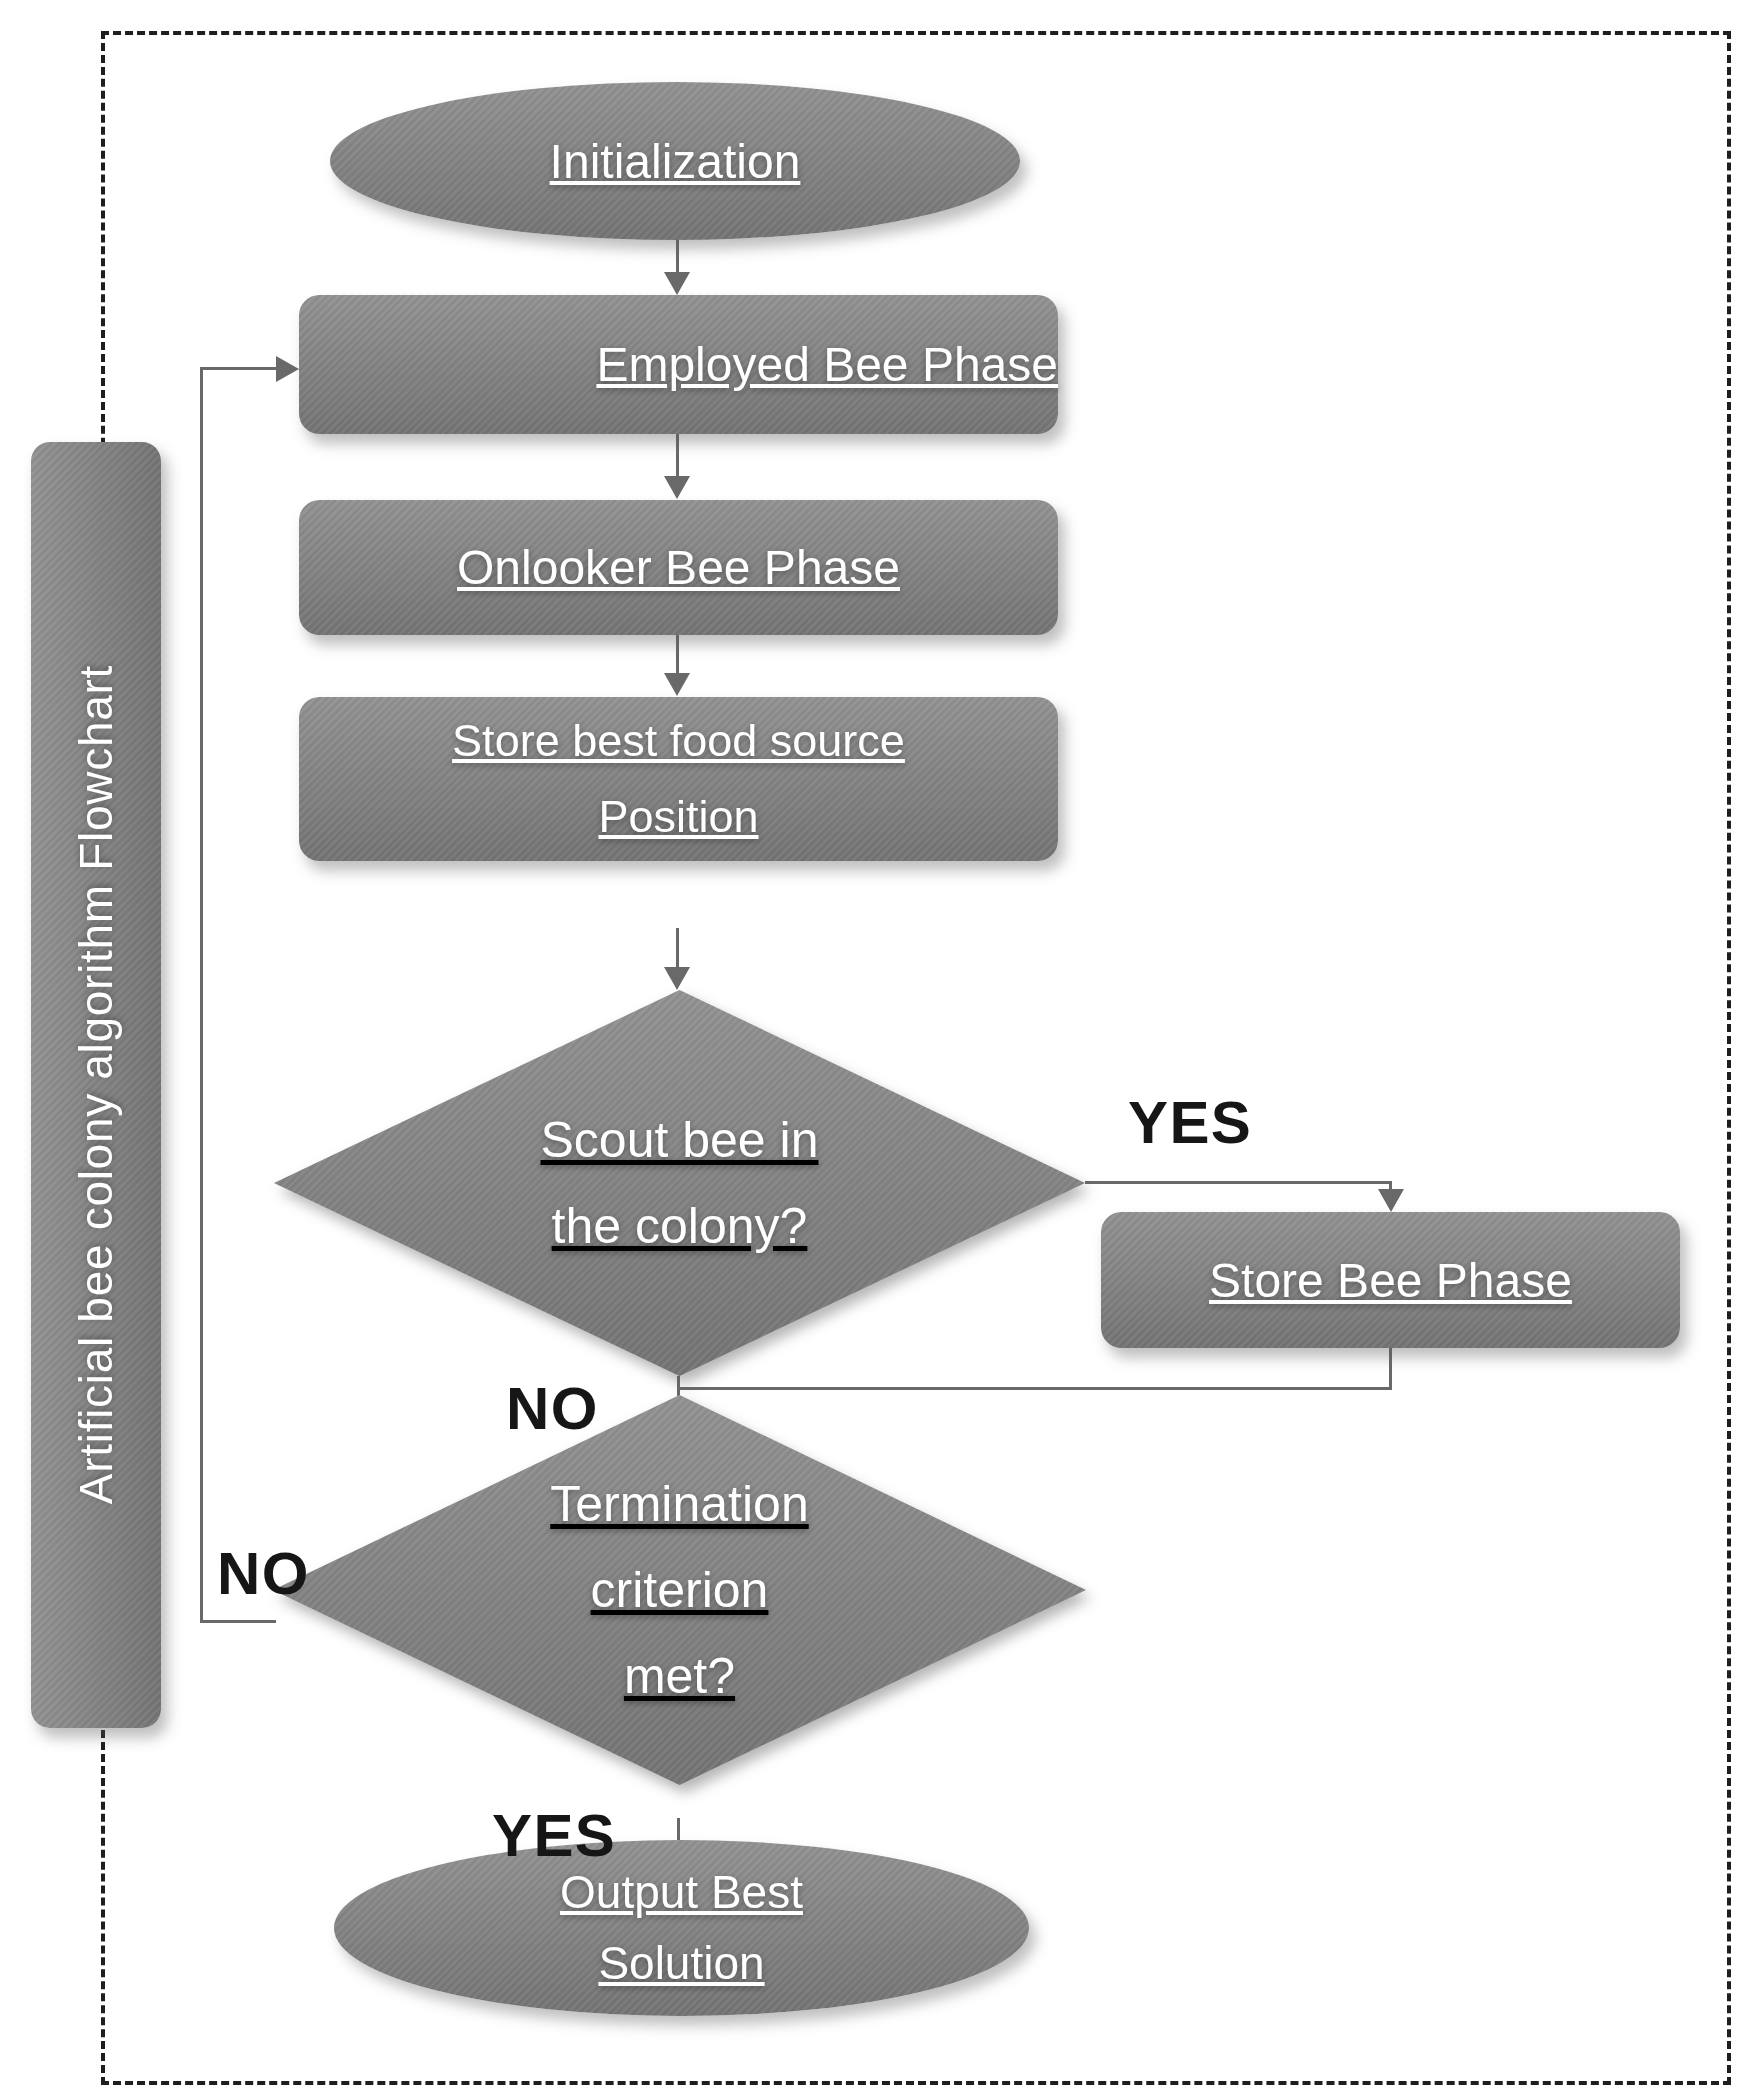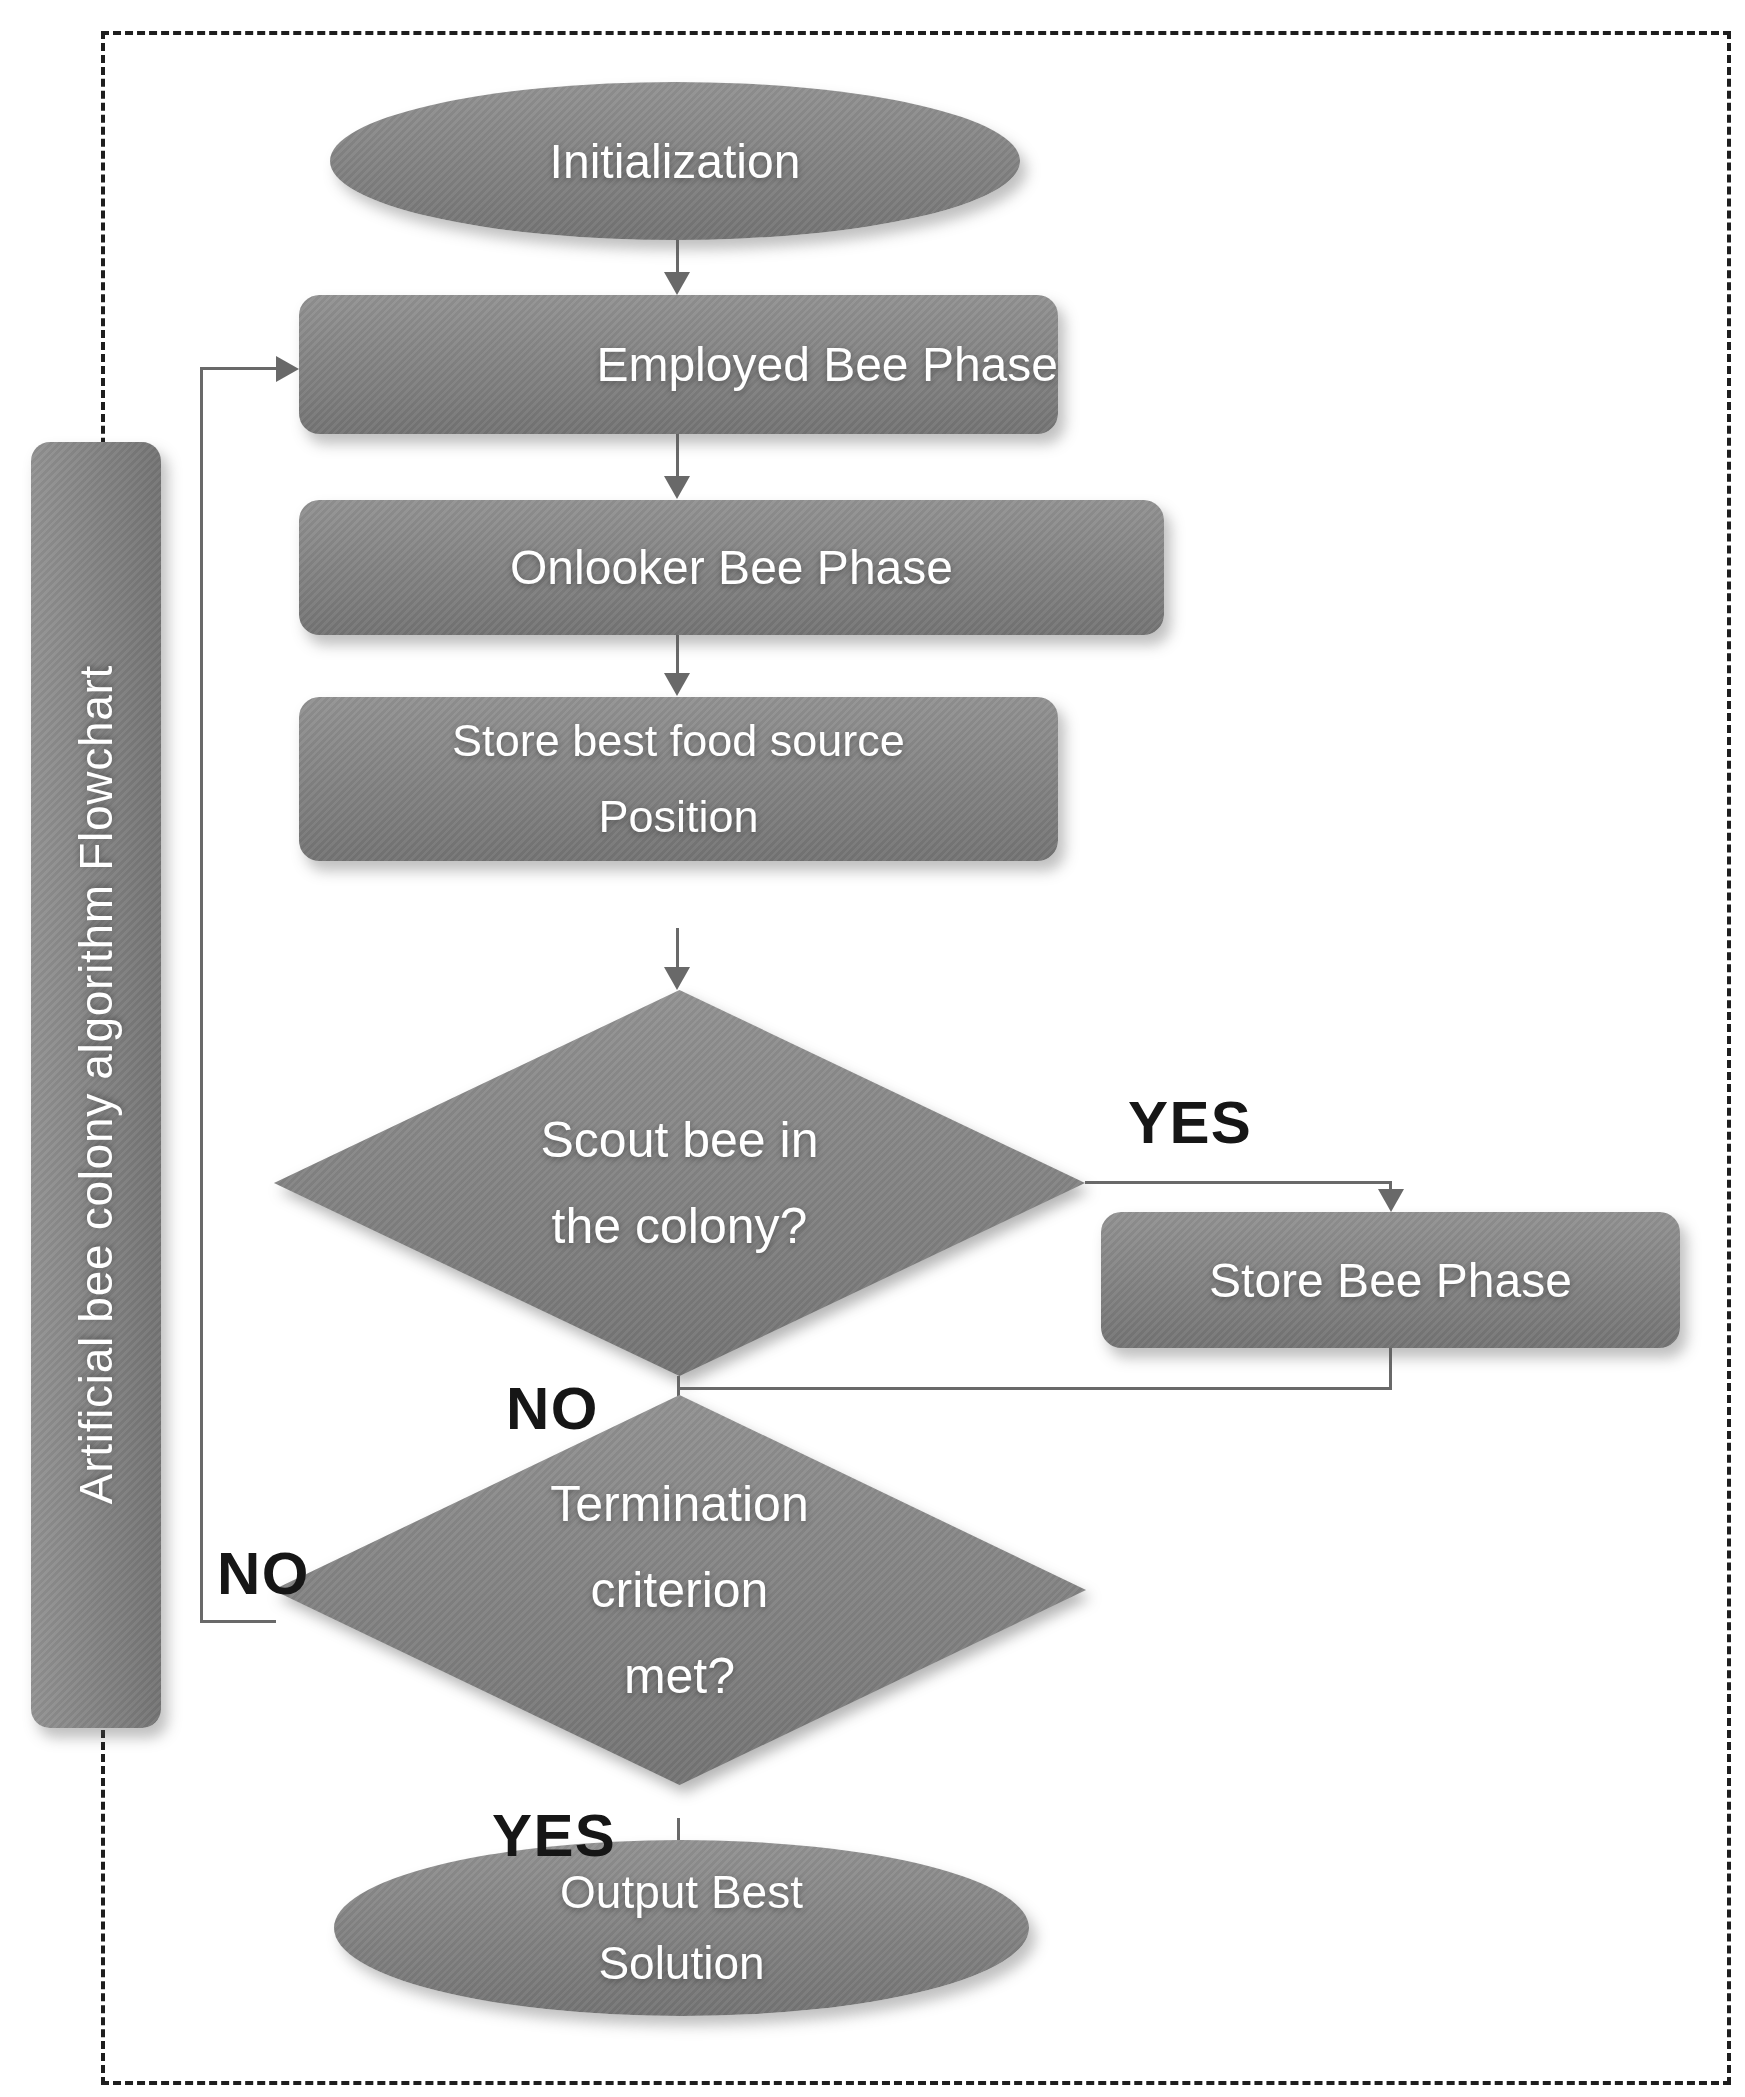--- a/index.html
+++ b/index.html
@@ -71,21 +71,21 @@
     border-left:23px solid var(--connector);
   }
   .edge-label{
     position:absolute;color:var(--edge-label-text);
     font-size:60px;font-weight:700;letter-spacing:1.4px;z-index:4;
   }
   .fs-node{font-size:48px;}
   .fs-small{font-size:50px;line-height:1.72;}
   .fs-store{font-size:45px;line-height:1.7;}
   .fs-out{font-size:46px;line-height:1.55;}
-  .z{z-index:3;}
+  .z{z-index:3;text-decoration:underline;}
 </style>
 </head>
 <body>
 
 <div class="frame"></div>
 
 <div class="side-label">
   <span>Artificial bee colony algorithm Flowchart</span>
 </div>
 
@@ -120,21 +120,21 @@
 <div class="arrow-down" style="left:665px;top:1857px;"></div>
 
 <div class="shape ellipse fs-node z" style="left:330px;top:82px;width:690px;height:158px;">
   <span>Initialization</span>
 </div>
 
 <div class="shape rect fs-node z" style="left:299px;top:295px;width:759px;height:139px;justify-content:flex-end;">
   <span>Employed Bee Phase</span>
 </div>
 
-<div class="shape rect fs-node z" style="left:299px;top:500px;width:865px;height:135px;">
+<div class="shape rect fs-node z" style="left:299px;top:500px;width:759px;height:135px;">
   <span>Onlooker Bee Phase</span>
 </div>
 
 <div class="shape rect fs-store z" style="left:299px;top:697px;width:759px;height:164px;">
   <span>Store best food source
 Position</span>
 </div>
 
 <div class="diamond-wrap z" style="left:274px;top:990px;width:811px;height:386px;">
   <div class="diamond fs-small">

